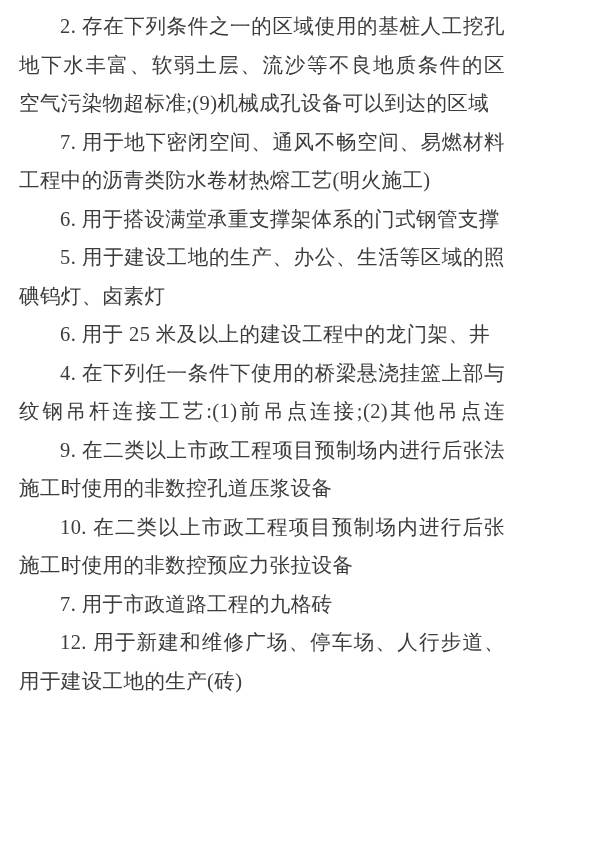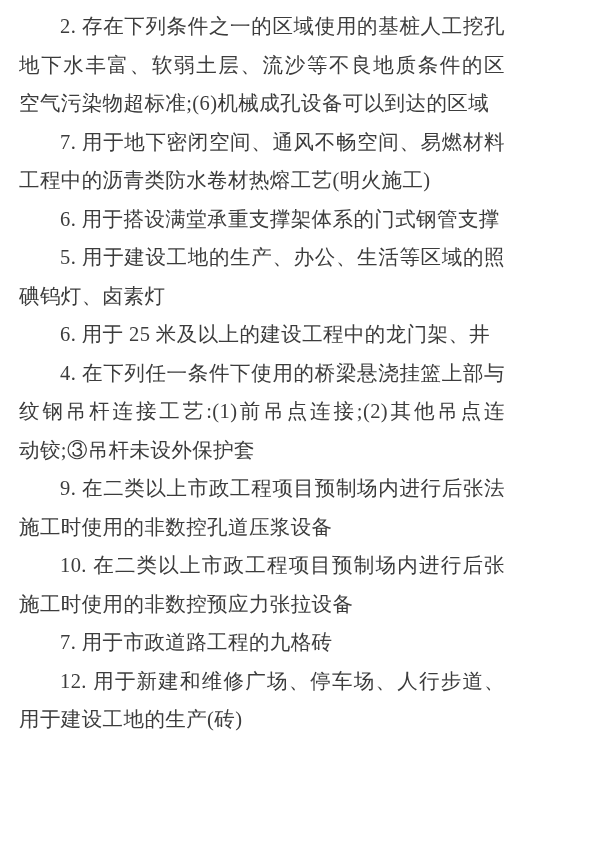--- a/index.html
+++ b/index.html
@@ -39,42 +39,41 @@
   }
 </style>
 </head>
 <body>
 
 <div class="page" style="background-color: rgb(255, 255, 255); color: rgb(60, 60, 60);">
   <div class="doc-body">
       <div class="para">
         <div class="line first fill">2. 存在下列条件之一的区域使用的基桩人工挖孔工艺:(1)</div>
         <div class="line fill">地下水丰富、软弱土层、流沙等不良地质条件的区域;(2)孔内</div>
-        <div class="line">空气污染物超标准;(6)机械成孔设备可以到达的区域</div>
+        <div class="line">空气污染物超标准;(9)机械成孔设备可以到达的区域</div>
       </div>
       <div class="para">
         <div class="line first fill">7. 用于地下密闭空间、通风不畅空间、易燃材料附近的防水</div>
         <div class="line">工程中的沥青类防水卷材热熔工艺(明火施工)</div>
       </div>
       <div class="para">
         <div class="line first">6. 用于搭设满堂承重支撑架体系的门式钢管支撑架</div>
       </div>
       <div class="para">
         <div class="line first fill">5. 用于建设工地的生产、办公、生活等区域的照明的白炽灯、</div>
         <div class="line">碘钨灯、卤素灯</div>
       </div>
       <div class="para">
         <div class="line first">6. 用于 25 米及以上的建设工程中的龙门架、井架物料提升机</div>
       </div>
       <div class="para">
       </div>
       <div class="para">
         <div class="line first fill">4. 在下列任一条件下使用的桥梁悬浇挂篮上部与底篮精轧螺</div>
         <div class="line fill">纹钢吊杆连接工艺:(1)前吊点连接;(2)其他吊点连接:①上</div>
-        <div class="line">动铰;③吊杆未设外保护套</div>
       </div>
       <div class="para">
         <div class="line first fill">9. 在二类以上市政工程项目预制场内进行后张法预应力构件</div>
         <div class="line">施工时使用的非数控孔道压浆设备</div>
       </div>
       <div class="para">
         <div class="line first fill">10. 在二类以上市政工程项目预制场内进行后张法预应力构件</div>
         <div class="line">施工时使用的非数控预应力张拉设备</div>
       </div>
       <div class="para">

